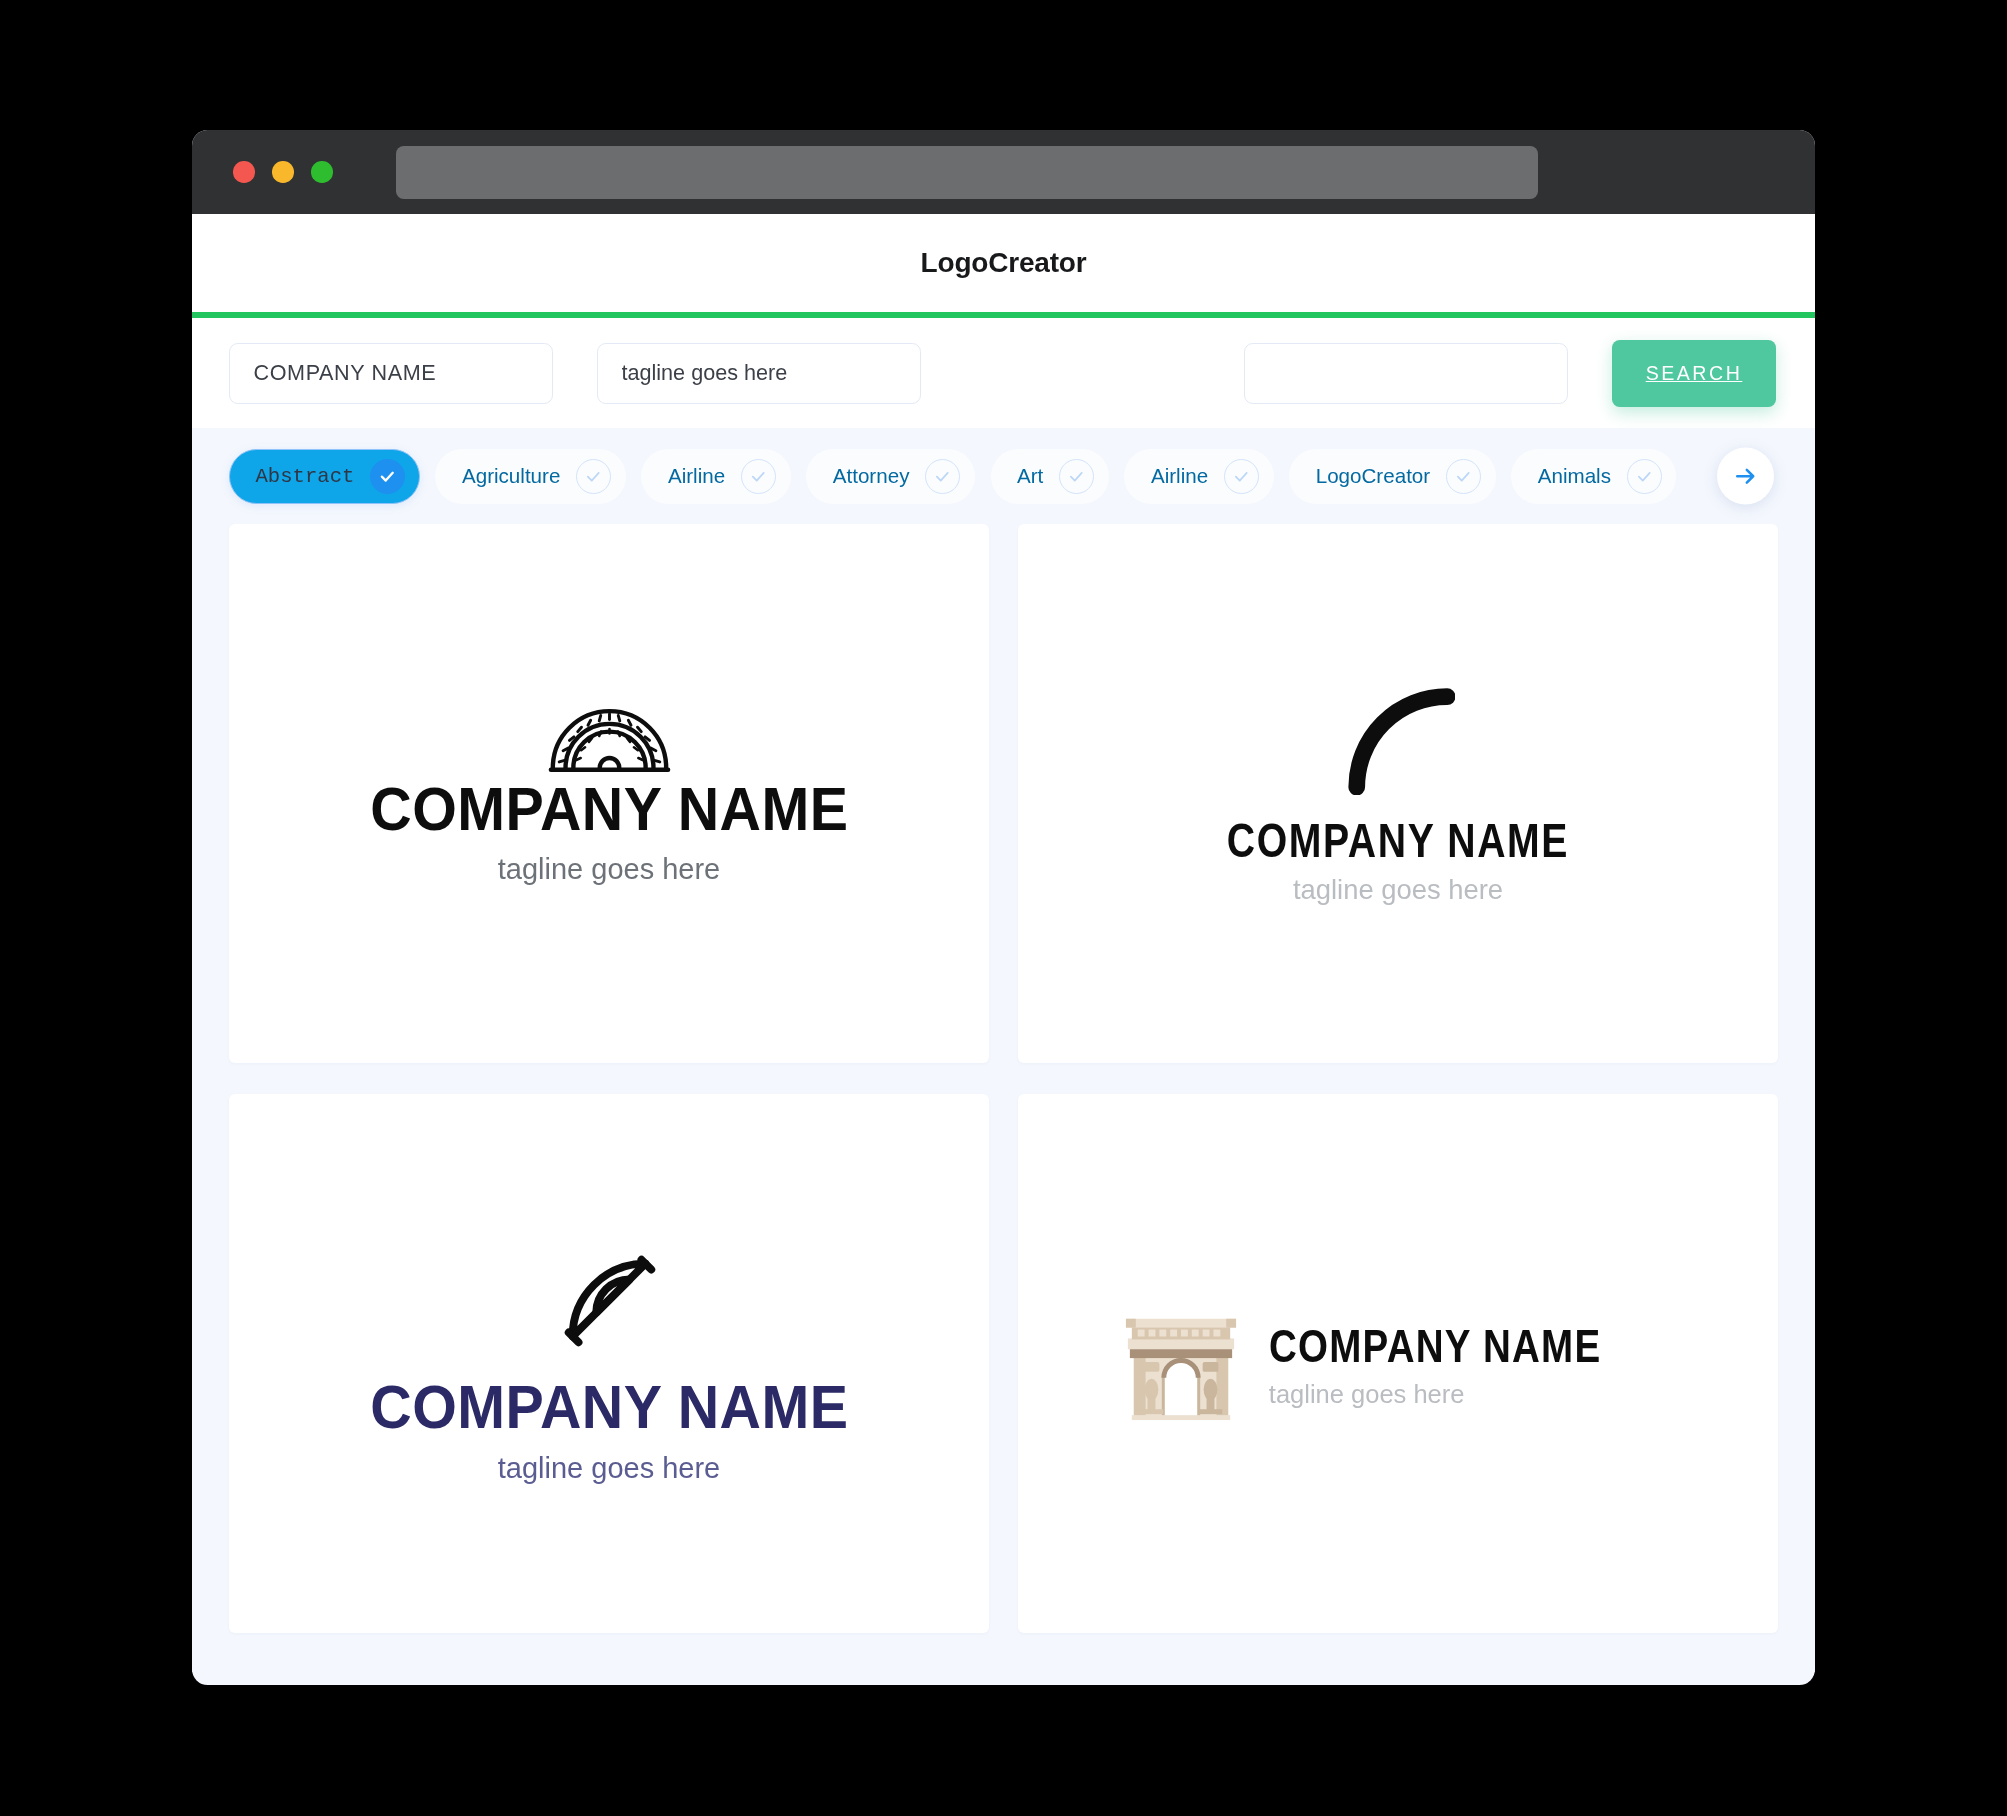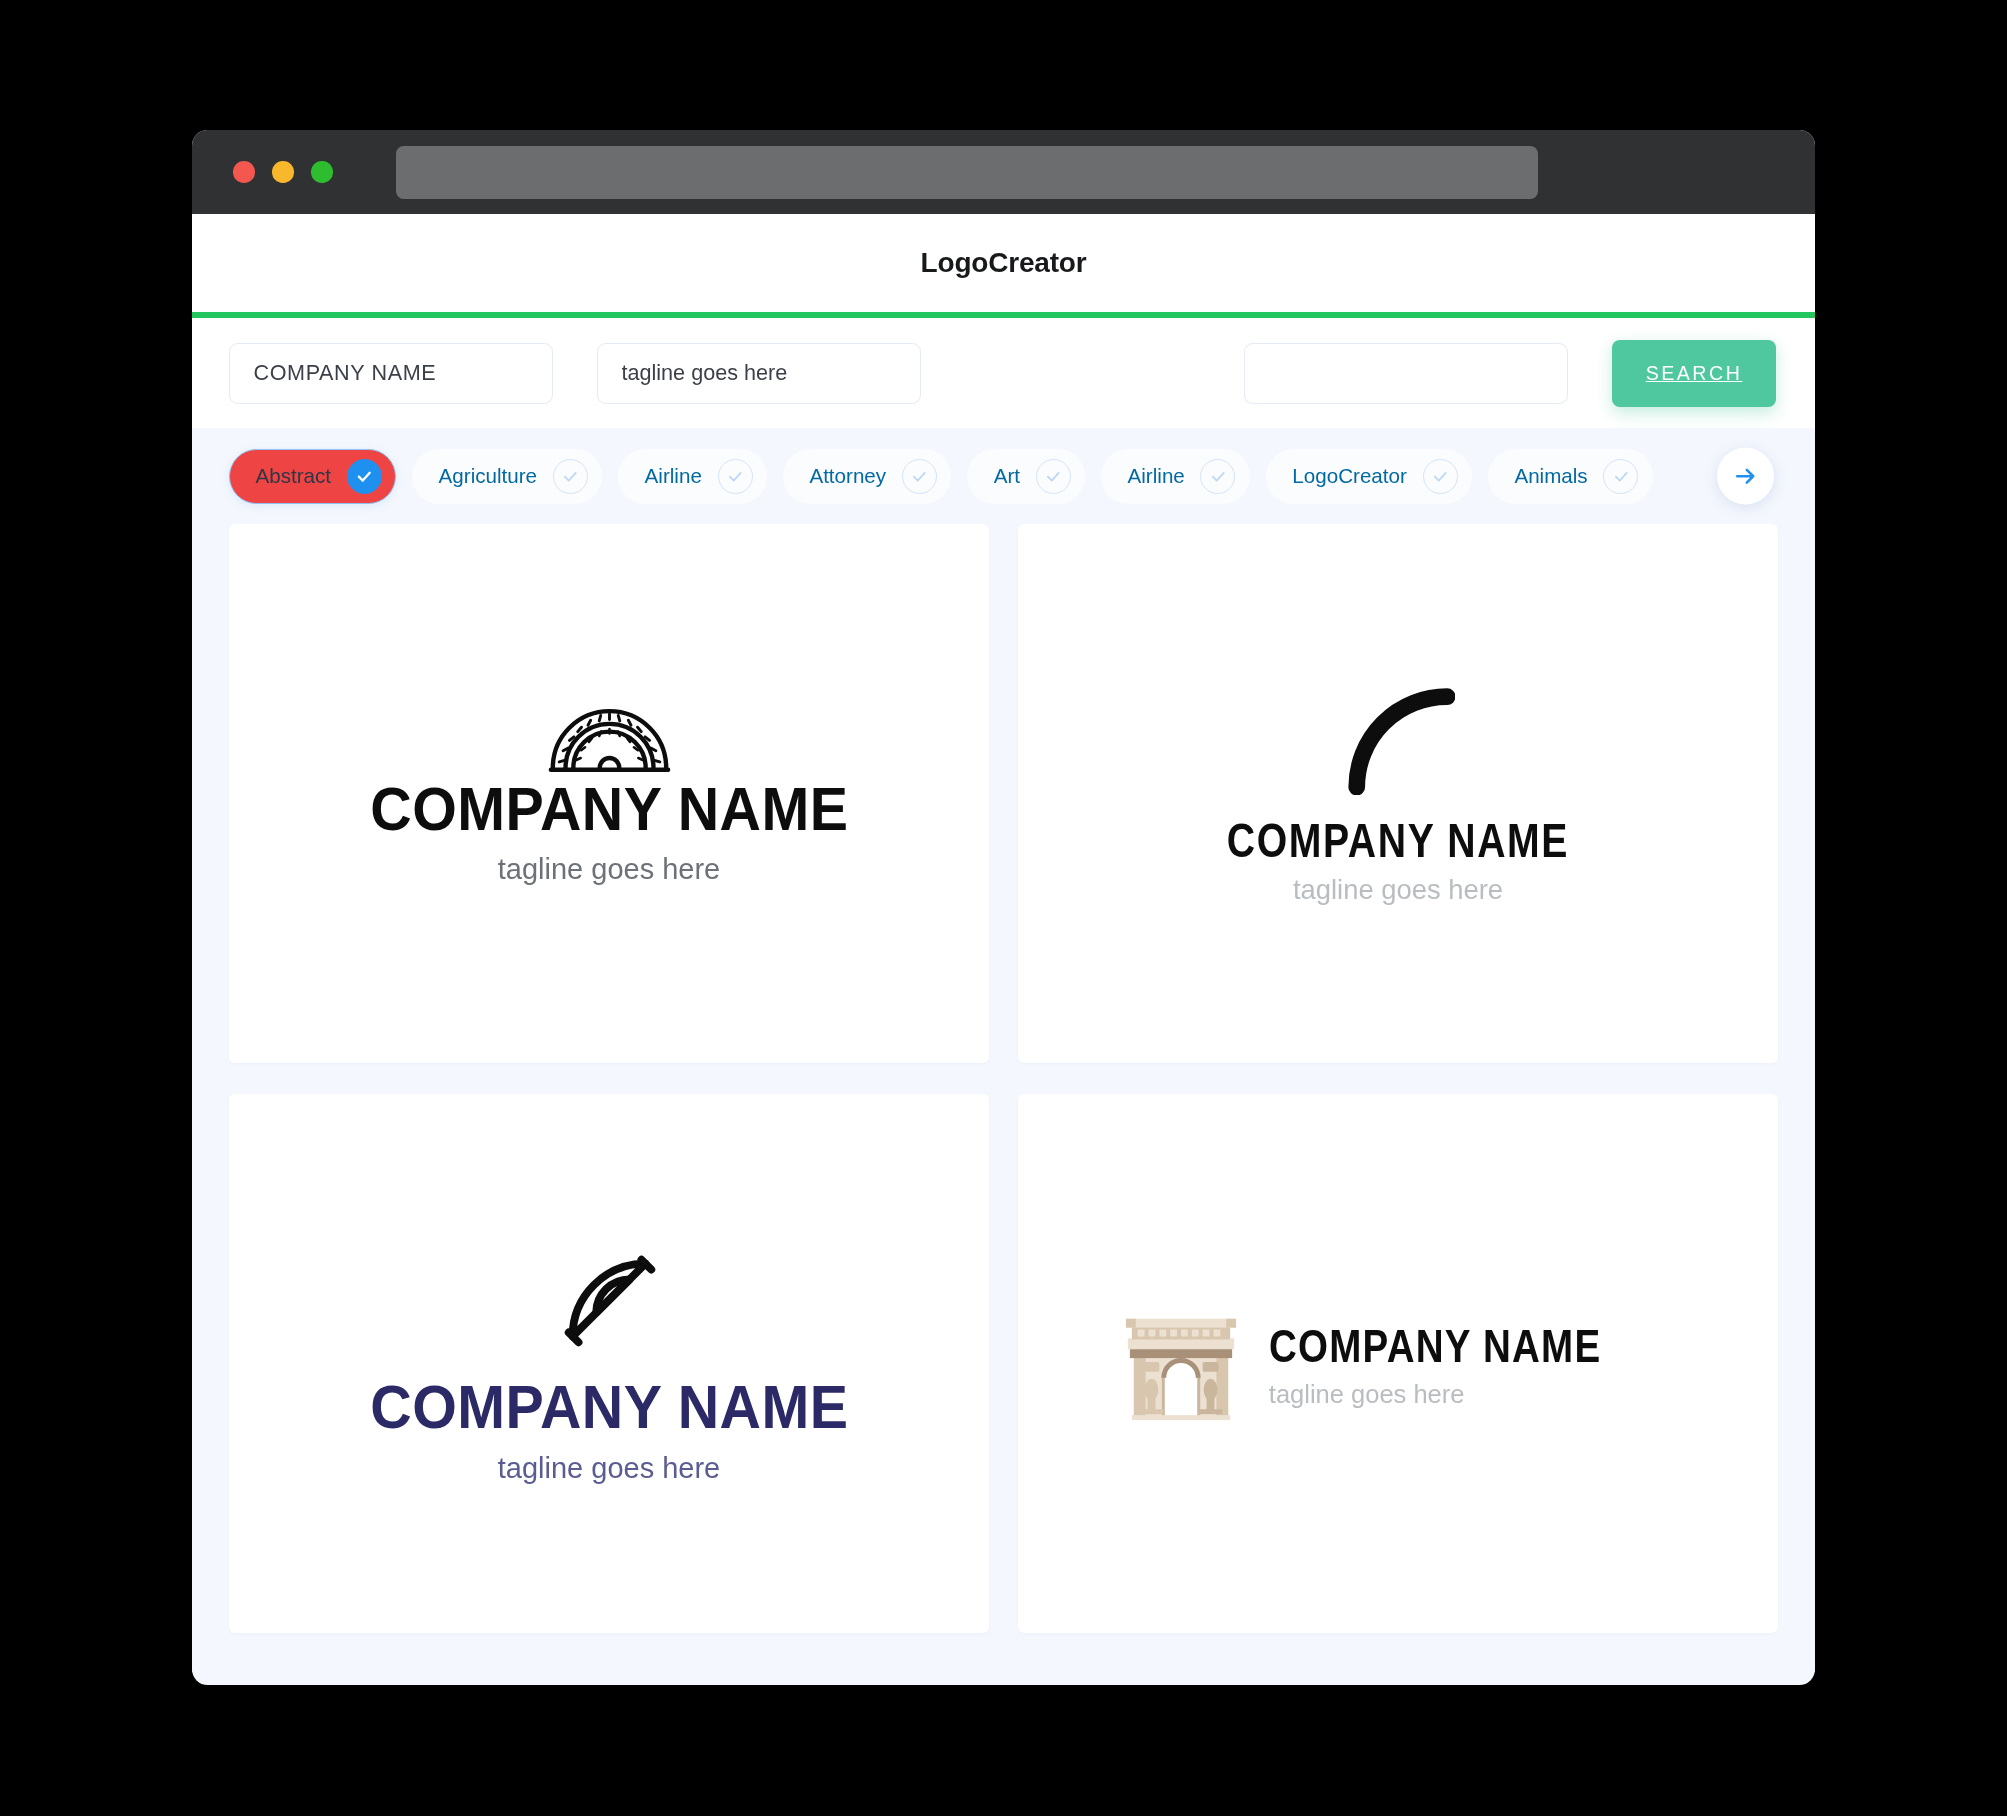--- a/index.html
+++ b/index.html
@@ -145,23 +145,24 @@
     width: 35px; height: 35px;
     border-radius: 50%;
     border: 1.5px solid #d4e4fb;
     display: flex; align-items: center; justify-content: center;
     flex: none;
   }
   .chip .check svg { width: 18.6px; height: 18.6px; }
   .chip .check svg path { stroke: #bcd6f7; }
 
   .chip.selected {
-    background: #ef4444;
+    background: #0ea5e9;
     border-color: #8ec2f8;
     box-shadow: 0 2px 9.8px rgba(110,168,240,0.16);
+    font-family: Liberation Mono, monospace;
   }
   .chip.selected .chip-label { color: #2f3645; font-weight: 500; }
   .chip.selected .check {
     background: #1e90f0;
     border-color: #1e90f0;
   }
   .chip.selected .check svg path { stroke: #ffffff; stroke-width: 3; }
 
   .chips-next {
     position: absolute;

